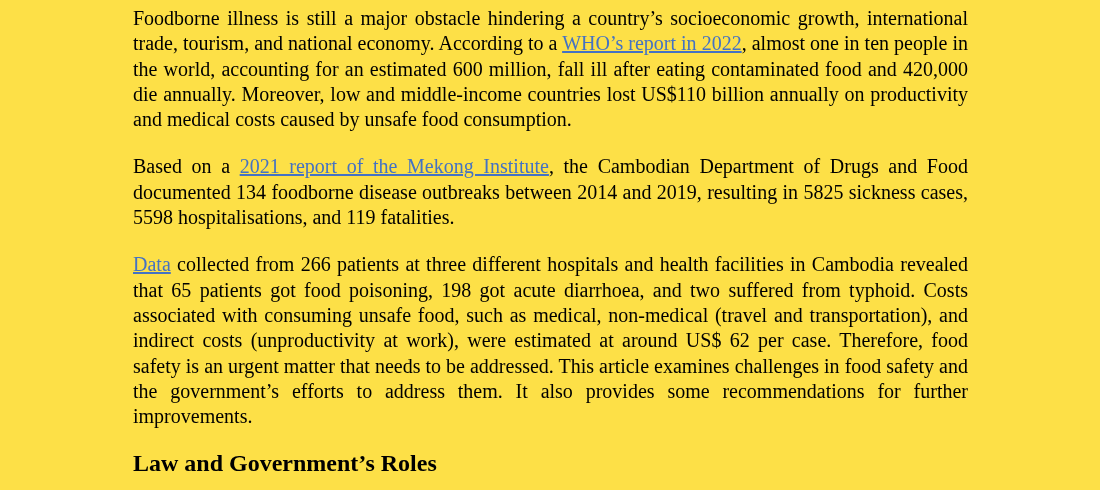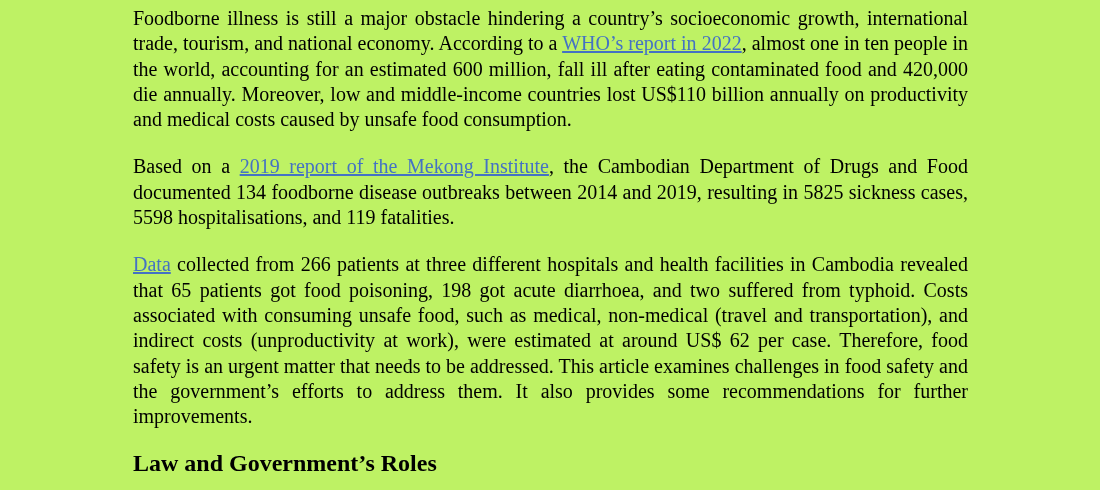--- a/index.html
+++ b/index.html
@@ -10,21 +10,21 @@
   body {
     width: 1100px;
     height: 490px;
     overflow: hidden;
   }
   .doc-page {
     box-sizing: border-box;
     width: 1100px;
     height: 490px;
     padding: 6px 132px 0 133px;
-    background: #bef264;
+    background: #fde047;
     font-family: "Liberation Serif", "DejaVu Serif", serif;
     font-size: 20px;
     line-height: 25.3px;
     color: #000000;
   }
   p.para {
     margin: 0 0 22px 0;
     text-align: justify;
     text-justify: inter-word;
   }
@@ -40,17 +40,17 @@
     font-weight: 700;
     color: #000000;
   }
 </style>
 </head>
 <body>
 
 <div class="doc-page">
   <div>
       <p class="para">Foodborne illness is still a major obstacle hindering a country’s socioeconomic growth, international trade, tourism, and national economy. According to a <a class="doc-link" href="#">WHO’s report in 2022</a>, almost one in ten people in the world, accounting for an estimated 600 million, fall ill after eating contaminated food and 420,000 die annually. Moreover, low and middle-income countries lost US$110 billion annually on productivity and medical costs caused by unsafe food consumption.</p>
-      <p class="para">Based on a <a class="doc-link" href="#">2019 report of the Mekong Institute</a>, the Cambodian Department of Drugs and Food documented 134 foodborne disease outbreaks between 2014 and 2019, resulting in 5825 sickness cases, 5598 hospitalisations, and 119 fatalities.</p>
+      <p class="para">Based on a <a class="doc-link" href="#">2021 report of the Mekong Institute</a>, the Cambodian Department of Drugs and Food documented 134 foodborne disease outbreaks between 2014 and 2019, resulting in 5825 sickness cases, 5598 hospitalisations, and 119 fatalities.</p>
       <p class="para"><a class="doc-link" href="#">Data</a> collected from 266 patients at three different hospitals and health facilities in Cambodia revealed that 65 patients got food poisoning, 198 got acute diarrhoea, and two suffered from typhoid. Costs associated with consuming unsafe food, such as medical, non-medical (travel and transportation), and indirect costs (unproductivity at work), were estimated at around US$ 62 per case. Therefore, food safety is an urgent matter that needs to be addressed. This article examines challenges in food safety and the government’s efforts to address them. It also provides some recommendations for further improvements.</p>
     </div>
   <h2 class="doc-heading">Law and Government’s Roles</h2>
 </div>
 
 </body></html>

